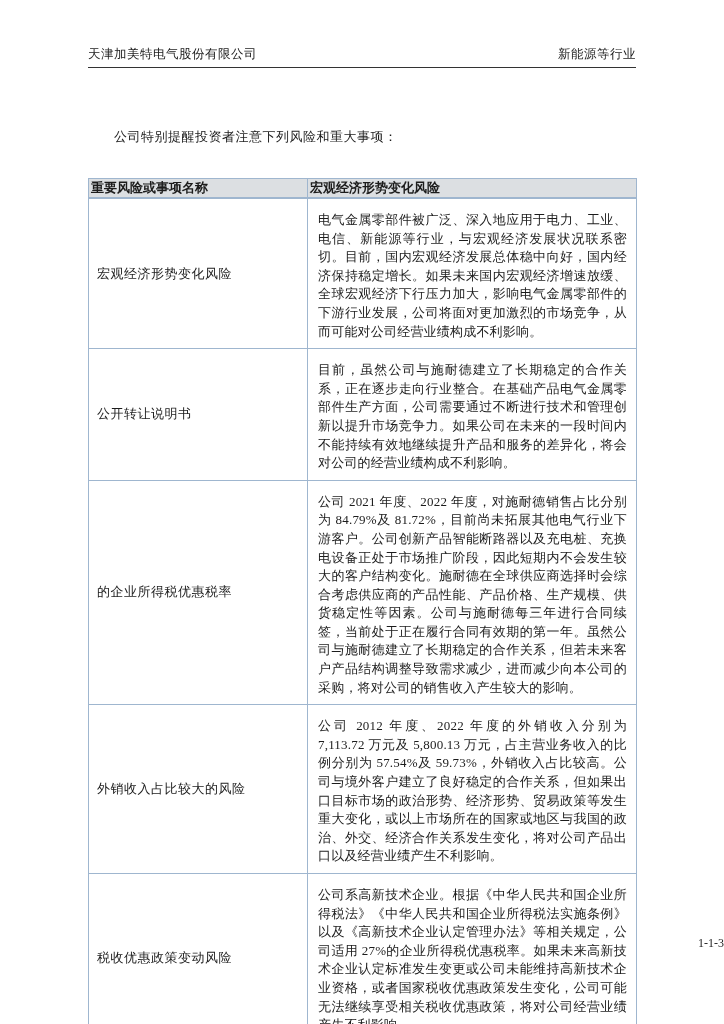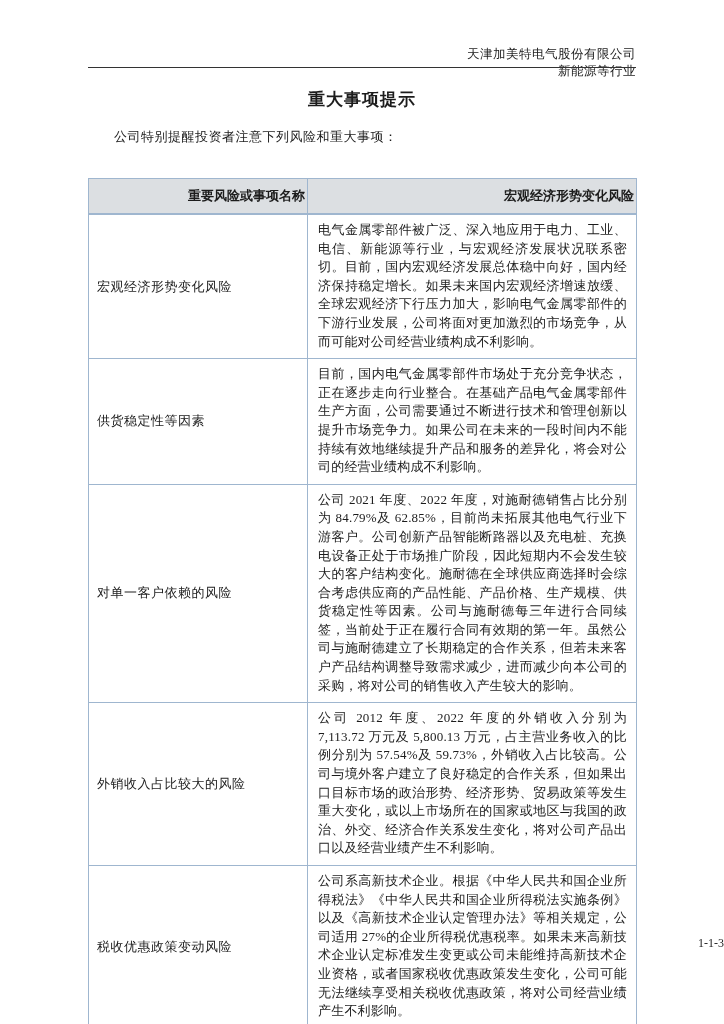--- a/index.html
+++ b/index.html
@@ -13,21 +13,21 @@
   body{
     width:724px;height:1024px;background:#ffffff;
     font-family:"Liberation Serif","DejaVu Serif",serif;
     color:var(--text-color);
   }
   .page{position:relative;width:724px;height:1024px;background:#fff;overflow:hidden;}
 
   .doc-header{
     position:absolute;left:88px;right:88px;top:46px;
     display:flex;justify-content:space-between;align-items:flex-end;
-    font-size:12.5px;letter-spacing:0.5px;flex-direction:column;
+    font-size:12.5px;letter-spacing:0.5px;
   }
   .header-rule{
     position:absolute;left:88px;right:88px;top:67px;height:0;
     border-bottom:1.5px solid var(--rule-color);
   }
 
   .doc-title{
     position:absolute;left:0;right:0;top:88px;margin:0;
     text-align:center;font-size:17px;font-weight:bold;letter-spacing:1px;
   }
@@ -40,54 +40,53 @@
   .table-wrap{position:absolute;left:88px;top:178px;width:548px;}
   table.risk-table{
     width:548px;border-collapse:collapse;table-layout:fixed;
   }
   table.risk-table th,
   table.risk-table td{
     border:1px solid var(--table-border);
   }
   table.risk-table th{
     background:var(--header-bg);
-    font-size:13px;font-weight:bold;text-align:right;
-    padding:8px 2px;
+    font-size:13px;font-weight:bold;text-align:left;
+    padding:0 2px;
     border-bottom-width:2px;
   }
   col.c-name{width:219px;}
   col.c-desc{width:329px;}
   td.cell-name{
     font-size:13px;padding:0 8px;vertical-align:middle;
     letter-spacing:0.5px;
   }
   td.cell-desc{
     font-size:13px;line-height:18.6px;
-    padding:6px 9px 7px 10px;vertical-align:middle;
+    padding:12px 9px 7px 10px;vertical-align:middle;
     text-align:justify;text-justify:inter-ideograph;
     letter-spacing:0.2px;
   }
 
   .page-footer{
     position:absolute;left:0;right:0;top:936px;
     text-align:right;font-size:12px;
   }
 </style>
 </head>
 <body>
 
 <div class="page">
 
   <div class="doc-header">
     <span>天津加美特电气股份有限公司</span>
     <span>新能源等行业</span>
   </div>
   <div class="header-rule"></div>
 
-  <h1 class="doc-title">重大事项提示</h1>
 
   <p class="intro">公司特别提醒投资者注意下列风险和重大事项：</p>
 
   <div class="table-wrap">
     <table class="risk-table">
       <colgroup>
         <col class="c-name">
         <col class="c-desc">
       </colgroup>
       <thead>
@@ -96,27 +95,27 @@
           <th>宏观经济形势变化风险</th>
         </tr>
       </thead>
       <tbody>
   <tr>
     <td class="cell-name">宏观经济形势变化风险</td>
     <td class="cell-desc">电气金属零部件被广泛、深入地应用于电力、工业、电信、新能源等行业，与宏观经济发展状况联系密切。目前，国内宏观经济发展总体稳中向好，国内经济保持稳定增长。如果未来国内宏观经济增速放缓、全球宏观经济下行压力加大，影响电气金属零部件的下游行业发展，公司将面对更加激烈的市场竞争，从而可能对公司经营业绩构成不利影响。</td>
   </tr>
 
   <tr>
-    <td class="cell-name">供货稳定性等因素</td>
-    <td class="cell-desc">目前，国内电气金属零部件市场处于充分竞争状态，正在逐步走向行业整合。在基础产品电气金属零部件生产方面，公司需要通过不断进行技术和管理创新以提升市场竞争力。如果公司在未来的一段时间内不能持续有效地继续提升产品和服务的差异化，将会对公司的经营业绩构成不利影响。</td>
+    <td class="cell-name">公开转让说明书</td>
+    <td class="cell-desc">目前，虽然公司与施耐德建立了长期稳定的合作关系，正在逐步走向行业整合。在基础产品电气金属零部件生产方面，公司需要通过不断进行技术和管理创新以提升市场竞争力。如果公司在未来的一段时间内不能持续有效地继续提升产品和服务的差异化，将会对公司的经营业绩构成不利影响。</td>
   </tr>
 
   <tr>
-    <td class="cell-name">对单一客户依赖的风险</td>
-    <td class="cell-desc">公司 2021 年度、2022 年度，对施耐德销售占比分别为 84.79%及 62.85%，目前尚未拓展其他电气行业下游客户。公司创新产品智能断路器以及充电桩、充换电设备正处于市场推广阶段，因此短期内不会发生较大的客户结构变化。施耐德在全球供应商选择时会综合考虑供应商的产品性能、产品价格、生产规模、供货稳定性等因素。公司与施耐德每三年进行合同续签，当前处于正在履行合同有效期的第一年。虽然公司与施耐德建立了长期稳定的合作关系，但若未来客户产品结构调整导致需求减少，进而减少向本公司的采购，将对公司的销售收入产生较大的影响。</td>
+    <td class="cell-name">的企业所得税优惠税率</td>
+    <td class="cell-desc">公司 2021 年度、2022 年度，对施耐德销售占比分别为 84.79%及 81.72%，目前尚未拓展其他电气行业下游客户。公司创新产品智能断路器以及充电桩、充换电设备正处于市场推广阶段，因此短期内不会发生较大的客户结构变化。施耐德在全球供应商选择时会综合考虑供应商的产品性能、产品价格、生产规模、供货稳定性等因素。公司与施耐德每三年进行合同续签，当前处于正在履行合同有效期的第一年。虽然公司与施耐德建立了长期稳定的合作关系，但若未来客户产品结构调整导致需求减少，进而减少向本公司的采购，将对公司的销售收入产生较大的影响。</td>
   </tr>
 
   <tr>
     <td class="cell-name">外销收入占比较大的风险</td>
     <td class="cell-desc">公司 2012 年度、2022 年度的外销收入分别为 7,113.72 万元及 5,800.13 万元，占主营业务收入的比例分别为 57.54%及 59.73%，外销收入占比较高。公司与境外客户建立了良好稳定的合作关系，但如果出口目标市场的政治形势、经济形势、贸易政策等发生重大变化，或以上市场所在的国家或地区与我国的政治、外交、经济合作关系发生变化，将对公司产品出口以及经营业绩产生不利影响。</td>
   </tr>
 
   <tr>
     <td class="cell-name">税收优惠政策变动风险</td>
     <td class="cell-desc">公司系高新技术企业。根据《中华人民共和国企业所得税法》《中华人民共和国企业所得税法实施条例》以及《高新技术企业认定管理办法》等相关规定，公司适用 27%的企业所得税优惠税率。如果未来高新技术企业认定标准发生变更或公司未能维持高新技术企业资格，或者国家税收优惠政策发生变化，公司可能无法继续享受相关税收优惠政策，将对公司经营业绩产生不利影响。</td>

